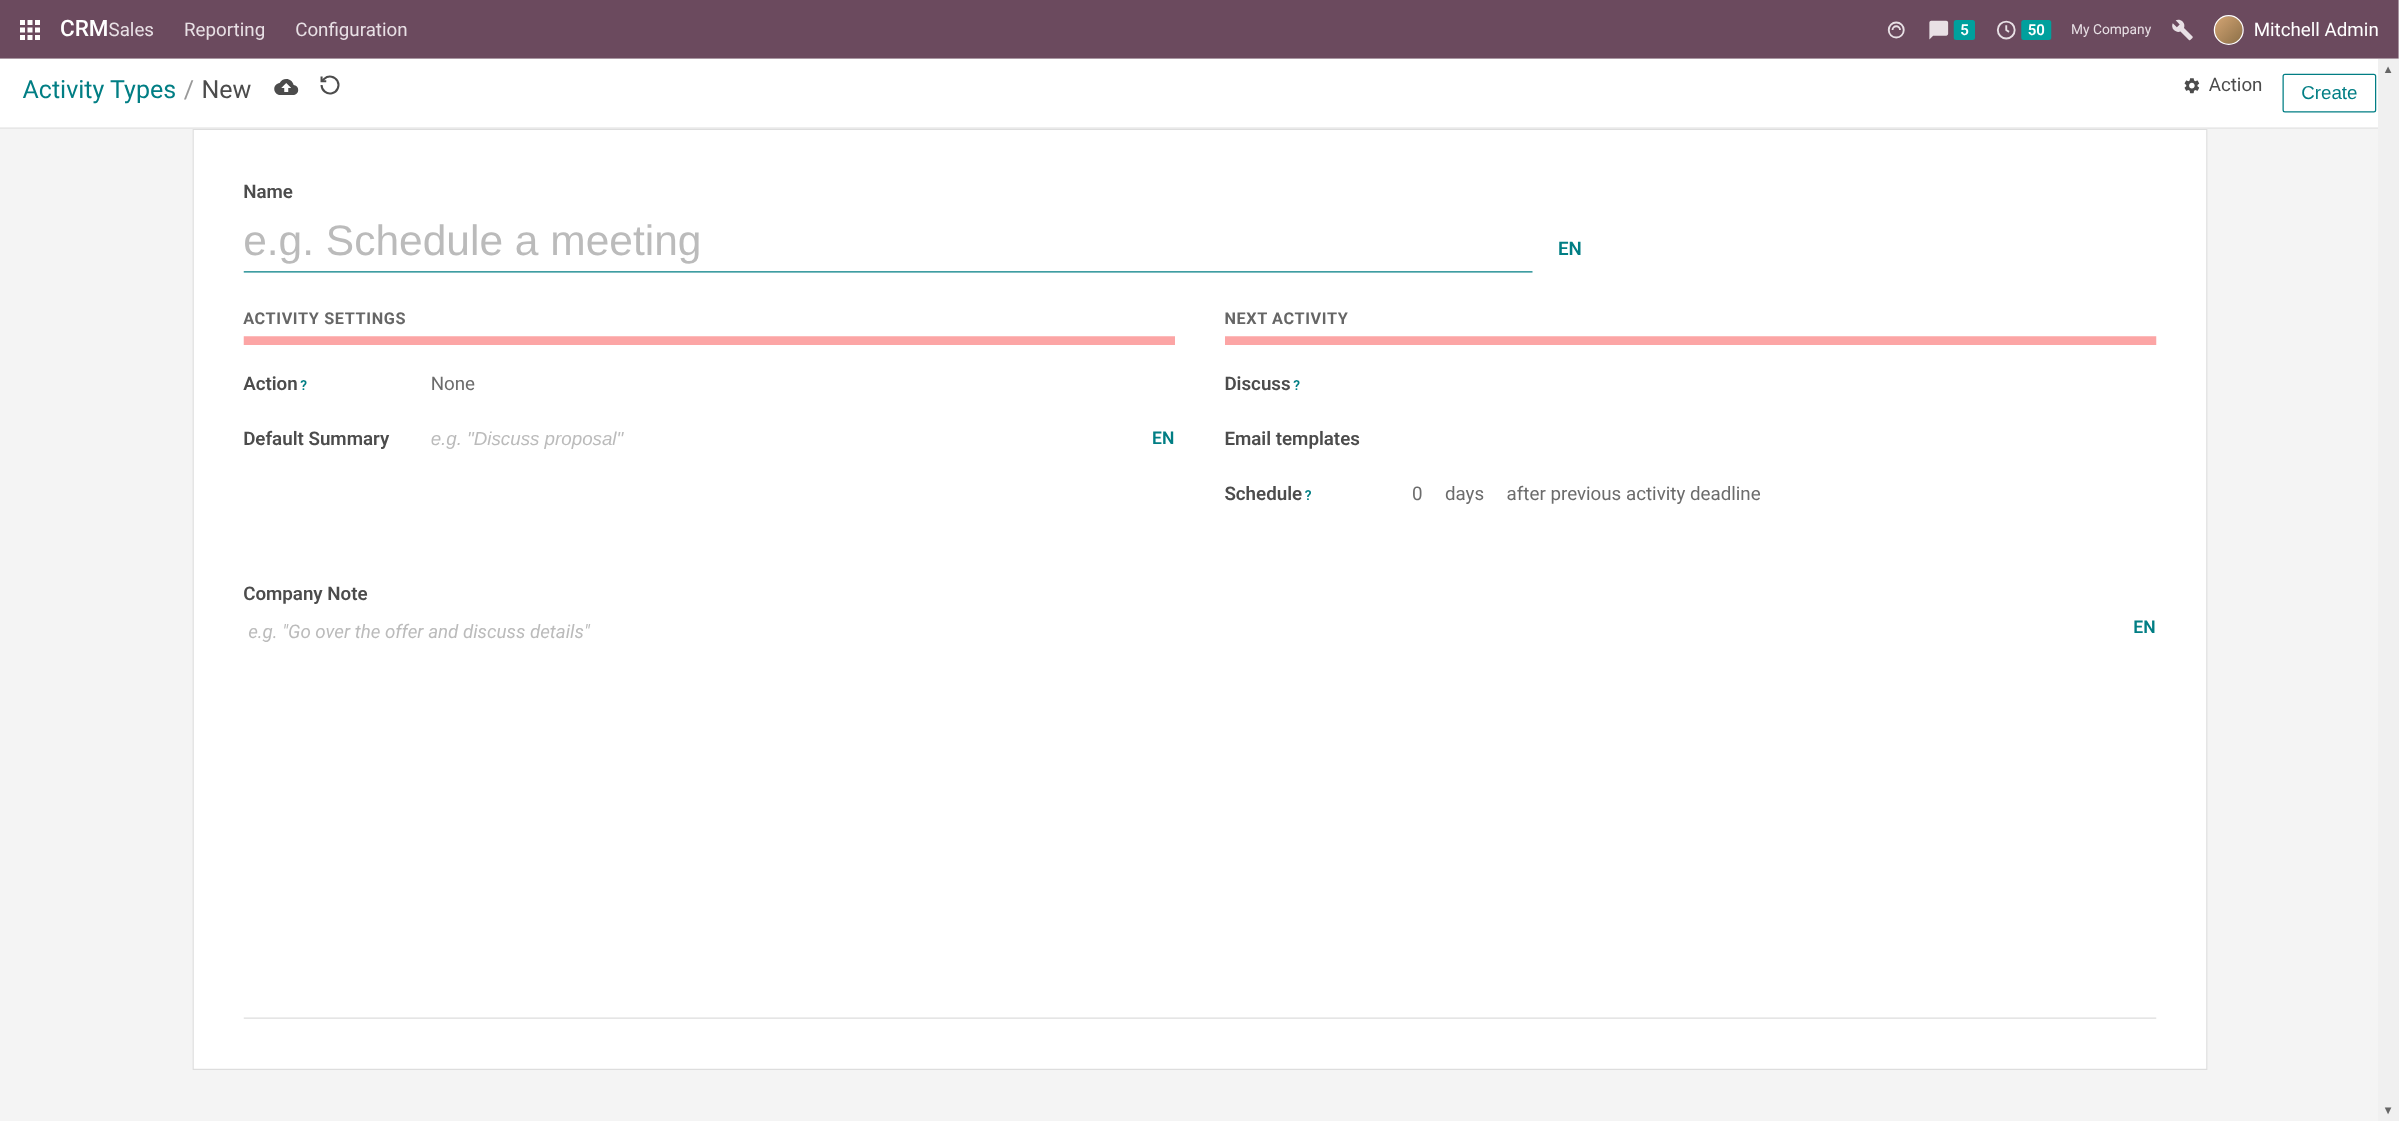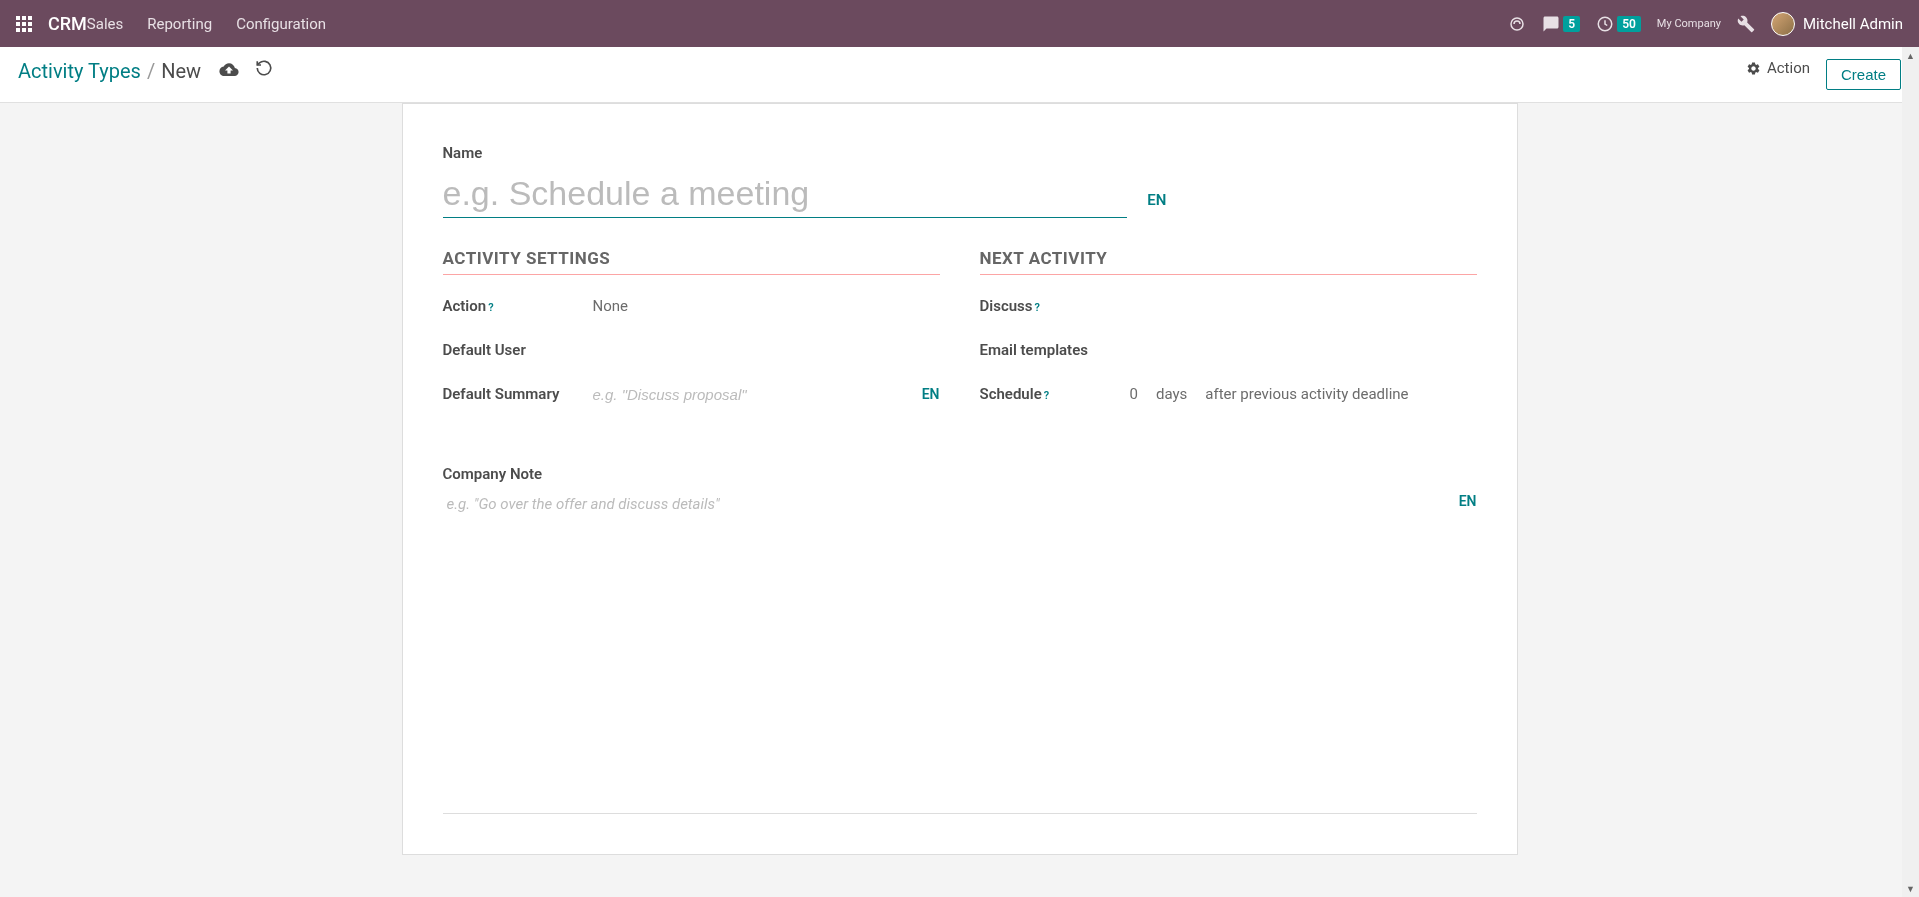--- a/index.html
+++ b/index.html
@@ -149,21 +149,21 @@
       border-radius: 2px;
       margin-left: 16px;
     }
     .content-wrapper {
       display: flex;
       justify-content: center;
       padding: 0;
     }
     .form-sheet {
       background: #fff;
-      width: 1116px;
+      width: 1612px;
       max-width: 92%;
       border: 1px solid #ddd;
       padding: 40px 40px;
       margin-top: 0;
     }
     .name-row {
       margin-bottom: 30px;
     }
     .name-label {
       font-weight: 600;
@@ -198,25 +198,25 @@
       cursor: pointer;
     }
     .sections {
       display: flex;
       gap: 40px;
     }
     .section {
       flex: 1;
     }
     .section-title {
-      font-size: 17px;
+      font-size: 13px;
       font-weight: 700;
       color: #666;
       letter-spacing: 0.5px;
-      border-bottom: 1px solid #fca5a5;
+      border-bottom: 7px solid #fca5a5;
       padding-bottom: 6px;
       margin-bottom: 18px;
     }
     .form-row {
       display: flex;
       align-items: center;
       margin-bottom: 18px;
       min-height: 26px;
     }
     .form-label {
@@ -416,24 +416,20 @@
         <div class="section-title">ACTIVITY SETTINGS</div>
 
         <div class="form-row">
           <div class="form-label">
             <span>Action</span>
             <span class="help-q">?</span>
           </div>
           <div class="form-value">None</div>
         </div>
 
-        <div class="form-row">
-          <div class="form-label">Default User</div>
-          <div class="form-value"></div>
-        </div>
 
         <div class="form-row">
           <div class="form-label">Default Summary</div>
           <div class="form-value">
             <input class="summary-input" type="text" placeholder="e.g. &quot;Discuss proposal&quot;" style="">
             <span class="lang-badge-sm">EN</span>
           </div>
         </div>
       </div>
 

